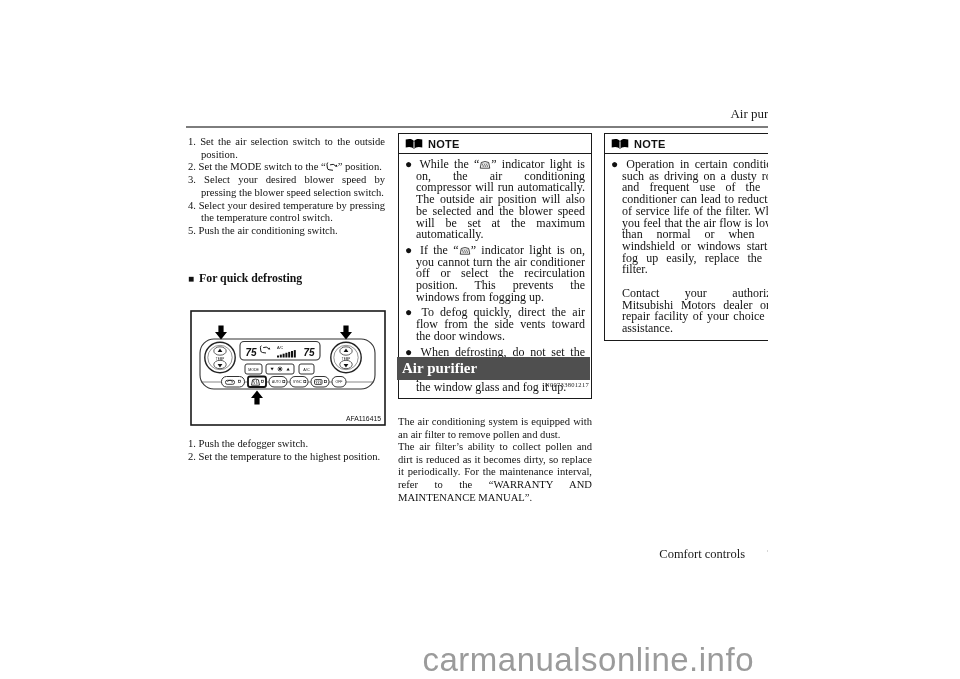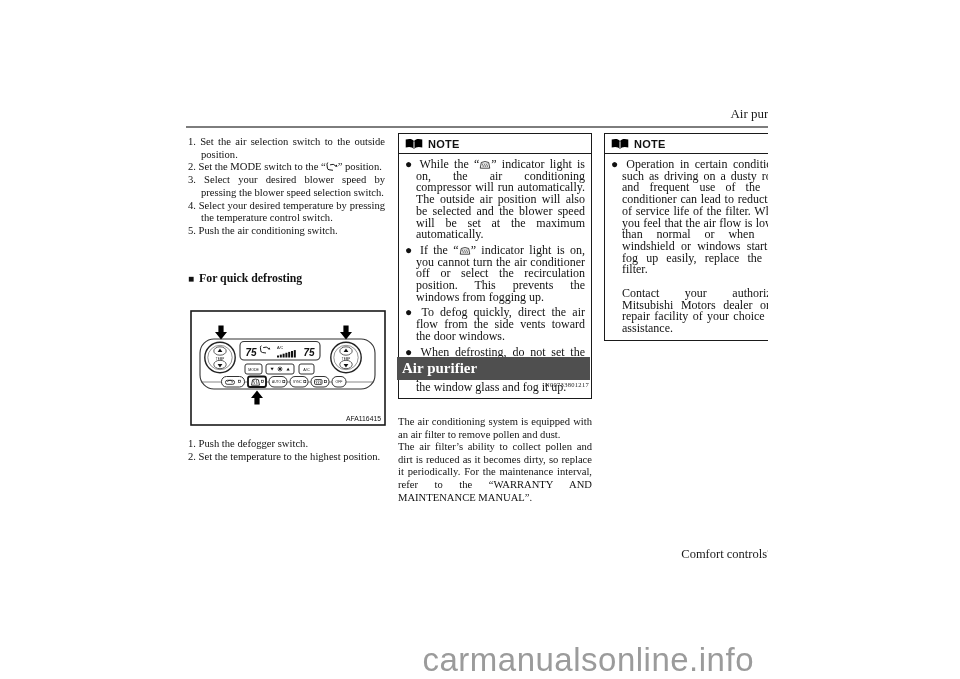--- a/index.html
+++ b/index.html
@@ -41,21 +41,21 @@
              font-size:6.5px; letter-spacing:.3px; color:#222; }
   .ap-text { position:absolute; left:398px; top:392px; width:194px;
              font-size:10.6px; line-height:12.6px; text-align:justify;margin-top:24px; }
   .ap-text p { margin:0; }
 
   .chapter-tab { position:absolute; left:792px; top:267px; width:35px; height:21px;
                  background:#000; color:#fff; font-family:"Liberation Sans", sans-serif;
                  font-weight:bold; font-size:14.5px; display:flex; align-items:center; justify-content:center; }
 
   .footer { position:absolute; top:547px; left:590px; width:200px; display:flex;
-            justify-content:flex-end; gap:0; font-size:12.5px; color:#1a1a1a; }
+            justify-content:flex-end; gap:22px; font-size:12.5px; color:#1a1a1a; }
 
   .watermark { position:absolute; right:14px; top:641px; font-family:"Liberation Sans", sans-serif;
                font-size:33px; color:#9b9b9b; letter-spacing:.5px; }
 </style>
 </head>
 <body>
 
 <div id="page">
 
   <div class="running-header">Air purifier</div>

